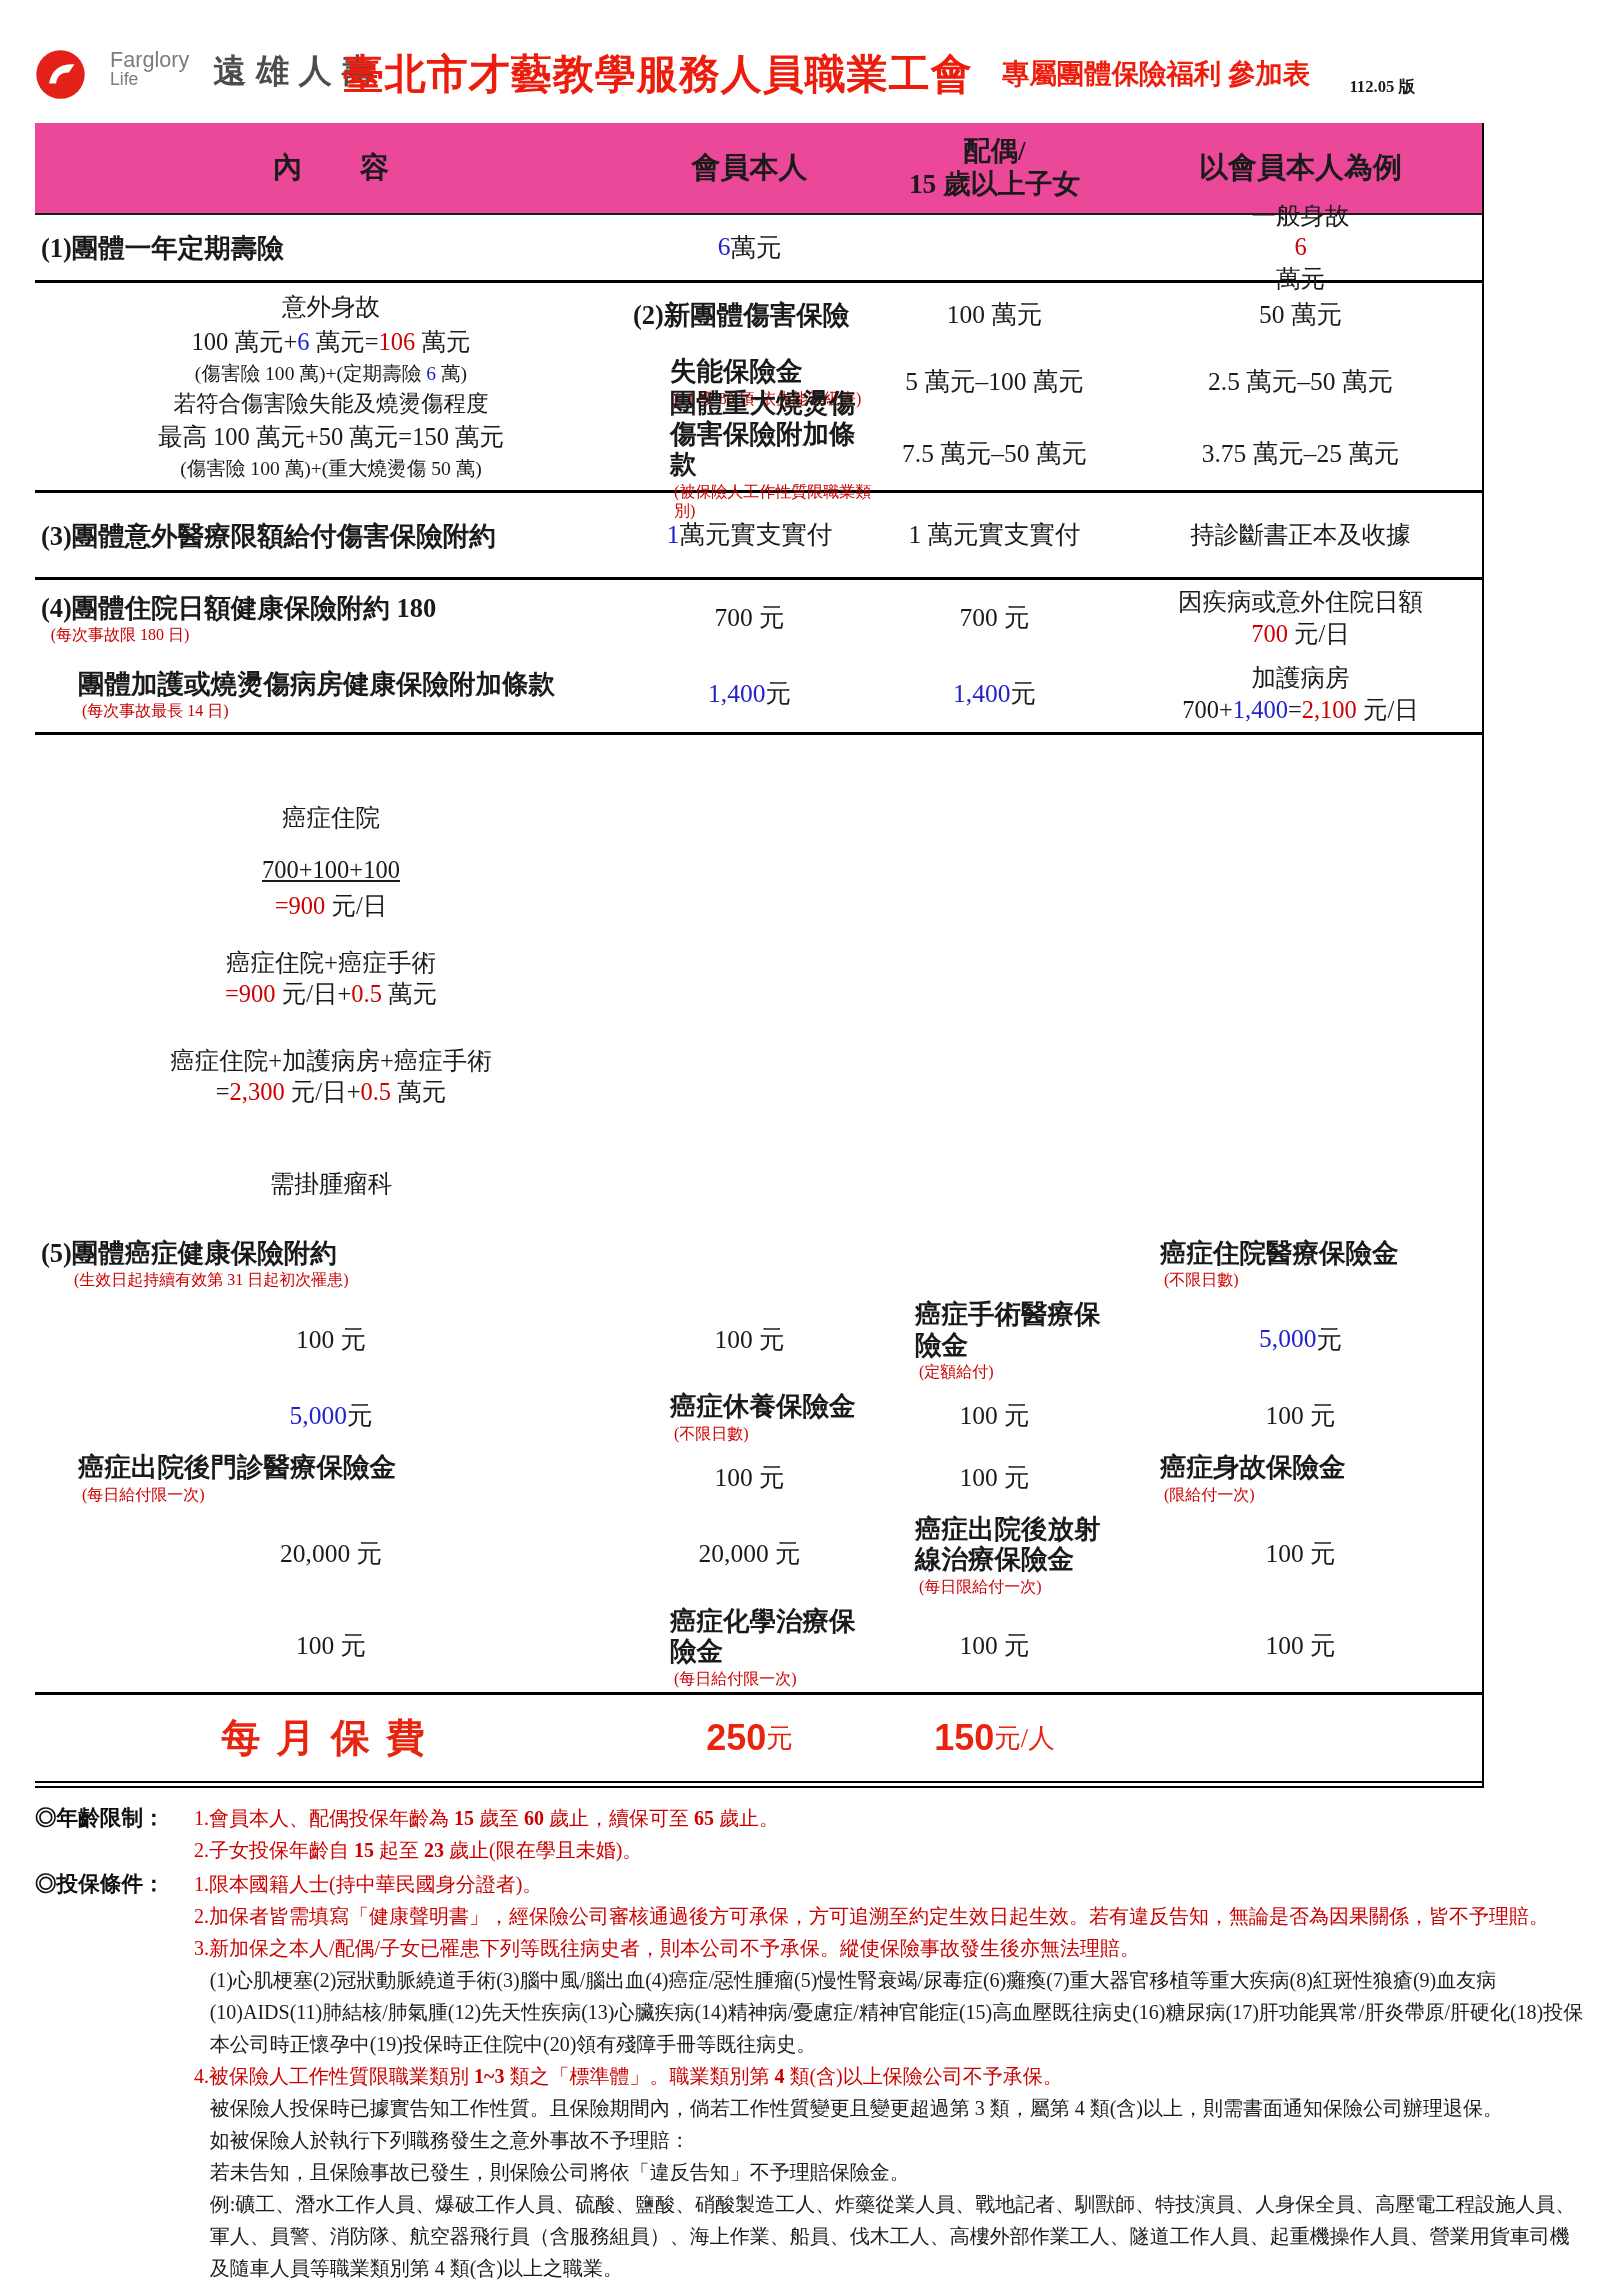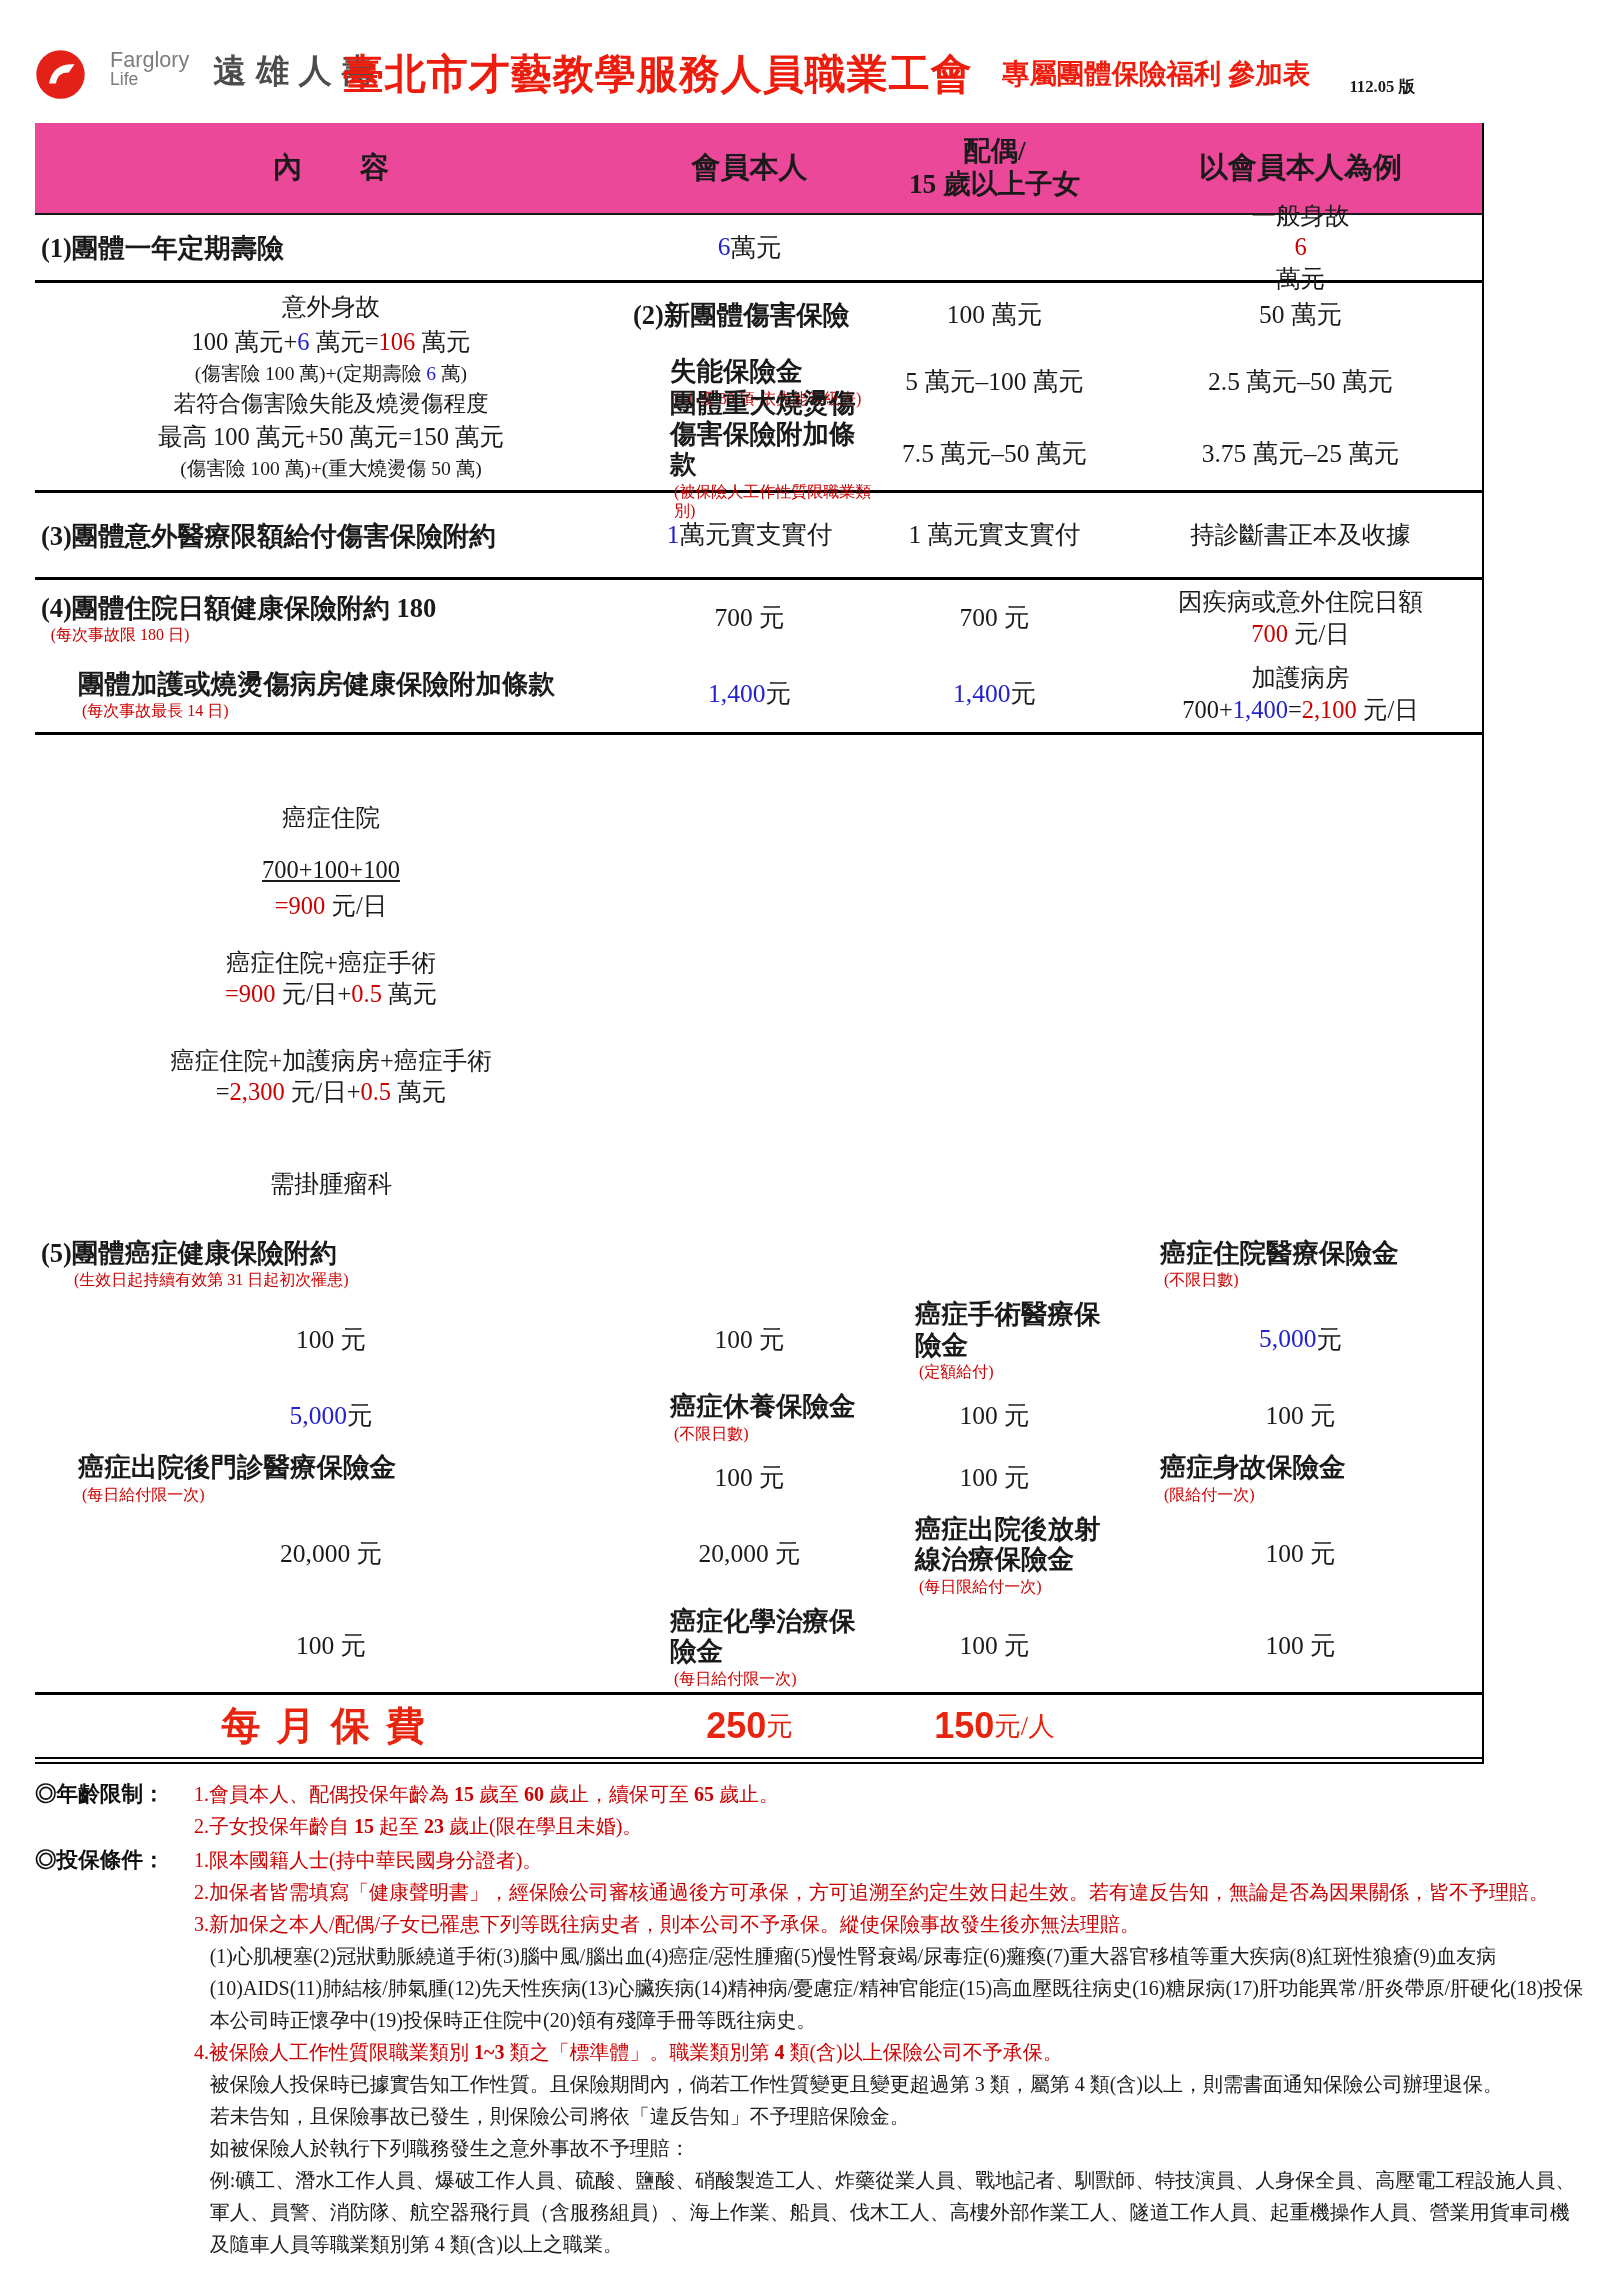--- a/index.html
+++ b/index.html
@@ -34,21 +34,21 @@
   .item-name { font-size:26.5px; font-weight:bold; line-height:1.15; }
   .item-name.ind { padding-left:37px; }
   .item-note { font-size:16px; line-height:1.2; padding-left:41px; margin-top:2px; }
   .val-cell { display:flex; align-items:center; justify-content:center; font-size:25.5px; text-align:center; }
   .ex-cell { display:flex; flex-direction:column; align-items:center; justify-content:center; font-size:24.5px; text-align:center; line-height:1.3; }
   .ex-cell .small { font-size:19.6px; }
   .ex-rel { position:relative; }
   .ex-abs { position:absolute; left:0; right:0; text-align:center; font-size:24.5px; line-height:1.3; }
 
   
-  .prem { height:72px; border-top:3.9px solid #000; border-bottom:7.8px double #000; align-items:center; }
+  .prem { height:96px; border-top:3.9px solid #000; border-bottom:7.8px double #000; align-items:center; }
   .prem-label { color:#e8240f; font-size:39px; font-weight:bold; letter-spacing:15.7px; text-align:center; }
 
   
   .c-k  { color:#1a1a1a; }
   .c-kb { color:#1a1a1a; font-weight:bold; }
   .c-b  { color:#2222cc; }
   .c-r  { color:#cc0000; }
   .c-rb { color:#cc0000; font-weight:bold; }
   .c-prb { color:#e8240f; font-weight:bold; font-size:36px; font-family:"Liberation Sans",sans-serif; line-height:1; }
   .c-pru { color:#e8240f; font-size:26.5px; }
@@ -322,22 +322,22 @@
 
     <div class="note-block">
       <div class="note-label">◎投保條件：</div>
       <div class="note-body">
         <div class="note-line"><span class="c-r">1.限本國籍人士(持中華民國身分證者)。</span></div>
         <div class="note-line"><span class="c-r">2.加保者皆需填寫「健康聲明書」，經保險公司審核通過後方可承保，方可追溯至約定生效日起生效。若有違反告知，無論是否為因果關係，皆不予理賠。</span></div>
         <div class="note-line"><span class="c-r">3.新加保之本人/配偶/子女已罹患下列等既往病史者，則本公司不予承保。縱使保險事故發生後亦無法理賠。</span></div>
         <div class="note-line ind"><span class="c-k">(1)心肌梗塞(2)冠狀動脈繞道手術(3)腦中風/腦出血(4)癌症/惡性腫瘤(5)慢性腎衰竭/尿毒症(6)癱瘓(7)重大器官移植等重大疾病(8)紅斑性狼瘡(9)血友病(10)AIDS(11)肺結核/肺氣腫(12)先天性疾病(13)心臟疾病(14)精神病/憂慮症/精神官能症(15)高血壓既往病史(16)糖尿病(17)肝功能異常/肝炎帶原/肝硬化(18)投保本公司時正懷孕中(19)投保時正住院中(20)領有殘障手冊等既往病史。</span></div>
         <div class="note-line"><span class="c-r">4.被保險人工作性質限職業類別 </span><span class="c-rb">1~3</span><span class="c-r"> 類之「標準體」。職業類別第 </span><span class="c-rb">4</span><span class="c-r"> 類(含)以上保險公司不予承保。</span></div>
         <div class="note-line ind"><span class="c-k">被保險人投保時已據實告知工作性質。且保險期間內，倘若工作性質變更且變更超過第 3 類，屬第 4 類(含)以上，則需書面通知保險公司辦理退保。</span></div>
+        <div class="note-line ind"><span class="c-k">如被保險人於執行下列職務發生之意外事故不予理賠：</span></div>
         <div class="note-line ind"><span class="c-k">若未告知，且保險事故已發生，則保險公司將依「違反告知」不予理賠保險金。</span></div>
-        <div class="note-line ind"><span class="c-k">如被保險人於執行下列職務發生之意外事故不予理賠：</span></div>
         <div class="note-line ind"><span class="c-k">例:礦工、潛水工作人員、爆破工作人員、硫酸、鹽酸、硝酸製造工人、炸藥從業人員、戰地記者、馴獸師、特技演員、人身保全員、高壓電工程設施人員、軍人、員警、消防隊、航空器飛行員（含服務組員）、海上作業、船員、伐木工人、高樓外部作業工人、隧道工作人員、起重機操作人員、營業用貨車司機及隨車人員等職業類別第 4 類(含)以上之職業。</span></div>
         <div class="note-line"></div>
 
       </div>
     </div>
 
   </div>
 
 </div>
 

